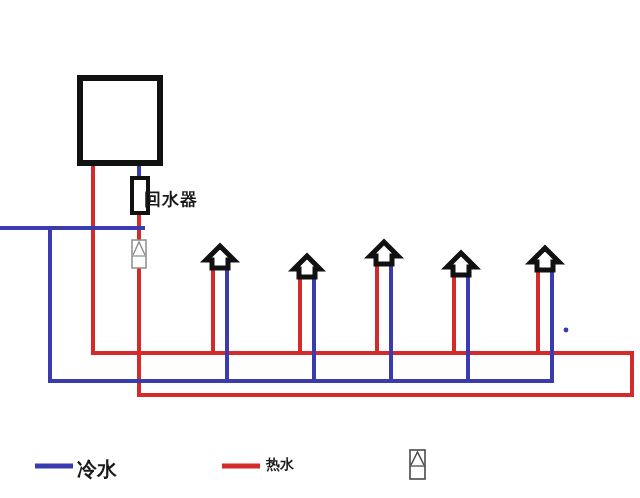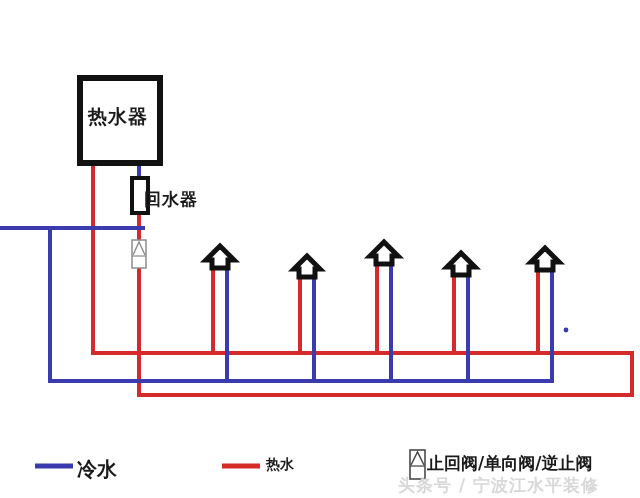--- a/index.html
+++ b/index.html
@@ -93,25 +93,22 @@
     <line x1="35" y1="466" x2="73" y2="466" stroke="#3b3bb0" stroke-width="5"></line>
     <line x1="222" y1="466" x2="260" y2="466" stroke="#d42a2a" stroke-width="5"></line>
 
     <g>
       <rect x="410" y="450" width="15" height="29" fill="#ffffff" stroke="#4a4a4a" stroke-width="1.6"></rect>
       <line x1="410" y1="466" x2="425" y2="466" stroke="#4a4a4a" stroke-width="1.3"></line>
       <polyline points="411,465 417.5,452 424,465" fill="none" stroke="#4a4a4a" stroke-width="1.5"></polyline>
     </g>
   </svg>
 
-  <div class="lbl" id="heater-label">热水器</div>
 
   <div class="lbl" id="pump-label">回水器</div>
 
   <div class="lbl" id="legend-cold-label">冷水</div>
 
   <div class="lbl" id="legend-hot-label">热水</div>
 
-  <div class="lbl" id="legend-valve-label">止回阀/单向阀/逆止阀</div>
 
-  <div id="watermark">头条号 / 宁波江水平装修</div>
 
 </div>
 
 </body></html>

